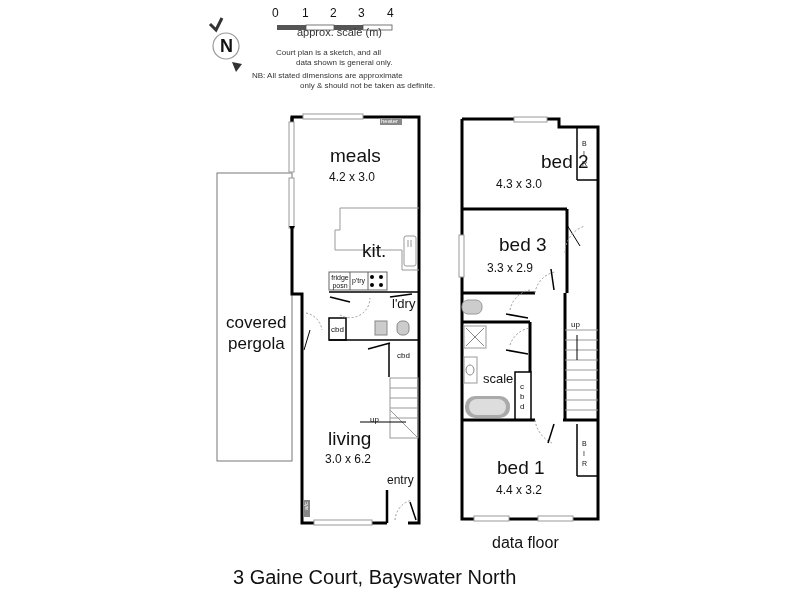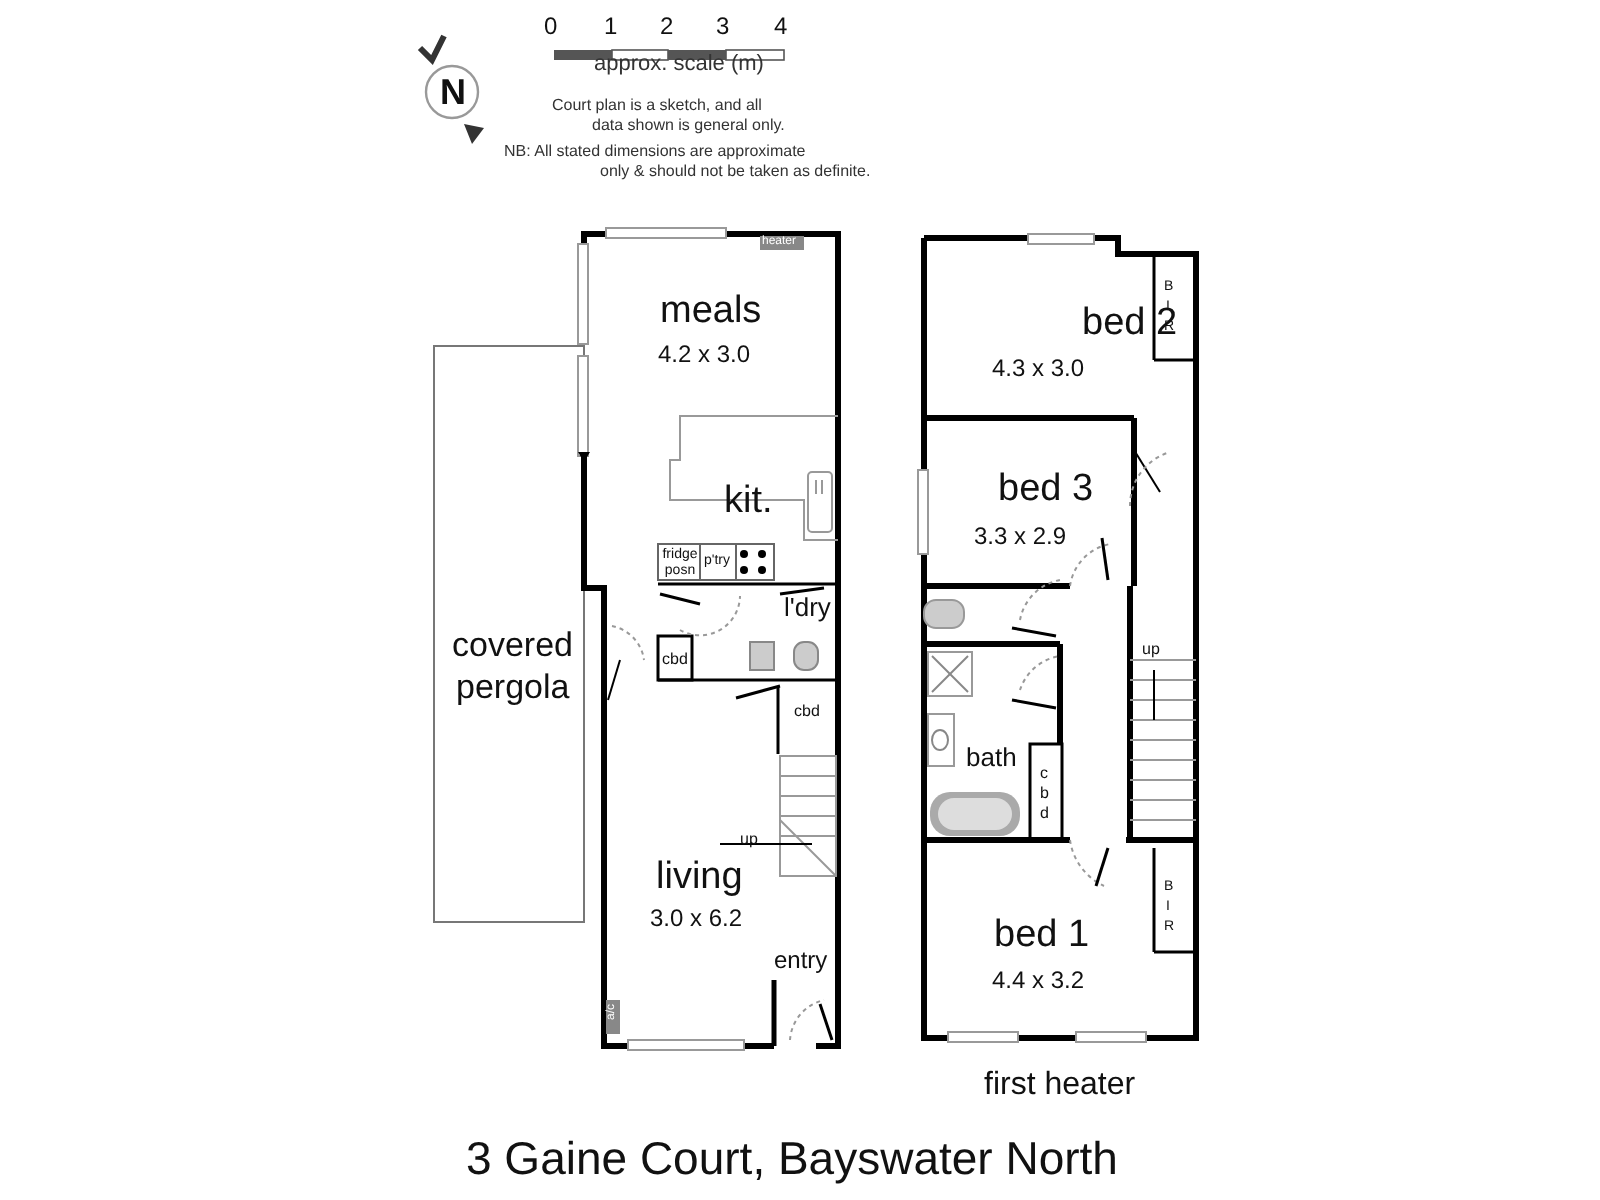--- a/index.html
+++ b/index.html
@@ -179,28 +179,28 @@
 <div class="lbl" style="left:387px;top:473px;font-size:12px;">entry</div>
 <div class="lbl" style="left:381px;top:118px;font-size:6px;color:#fff;">heater</div>
 <div class="lbl" style="left:302px;top:503px;font-size:6px;color:#fff;transform:rotate(-90deg);">a/c</div>
 <div class="lbl" style="left:226px;top:313px;font-size:17px;">covered</div>
 <div class="lbl" style="left:228px;top:334px;font-size:17px;">pergola</div>
 
 <div class="lbl room" style="left:497px;top:151px;margin-left:44px;">bed 2</div>
 <div class="lbl dim" style="left:496px;top:177px;">4.3 x 3.0</div>
 <div class="lbl room" style="left:487px;top:234px;margin-left:12px;">bed 3</div>
 <div class="lbl dim" style="left:487px;top:261px;">3.3 x 2.9</div>
-<div class="lbl" style="left:483px;top:371px;font-size:13px;">bath</div>
+<div class="lbl" style="left:483px;top:371px;font-size:13px;">scale</div>
 <div class="lbl" style="left:520px;top:382px;font-size:8px;">c</div>
 <div class="lbl" style="left:520px;top:392px;font-size:8px;">b</div>
 <div class="lbl" style="left:520px;top:402px;font-size:8px;">d</div>
 <div class="lbl" style="left:582px;top:140px;font-size:7px;">B</div>
 <div class="lbl" style="left:583px;top:150px;font-size:7px;">I</div>
 <div class="lbl" style="left:582px;top:160px;font-size:7px;">R</div>
 <div class="lbl" style="left:582px;top:440px;font-size:7px;">B</div>
 <div class="lbl" style="left:583px;top:450px;font-size:7px;">I</div>
 <div class="lbl" style="left:582px;top:460px;font-size:7px;">R</div>
 <div class="lbl" style="left:571px;top:320px;font-size:8px;">up</div>
 <div class="lbl room" style="left:497px;top:457px;text-align:right;">bed 1</div>
 <div class="lbl dim" style="left:496px;top:483px;">4.4 x 3.2</div>
-<div class="lbl" style="left:492px;top:534px;font-size:16px;">first heater</div>
-
-<div class="lbl" style="left:233px;top:566px;font-size:23px;">3 Gaine Court, Bayswater North</div>
+<div class="lbl" style="left:492px;top:534px;font-size:16px;">data floor</div>
+
+<div class="lbl" style="left:233px;top:566px;font-size:20px;">3 Gaine Court, Bayswater North</div>
 
 </body></html>

